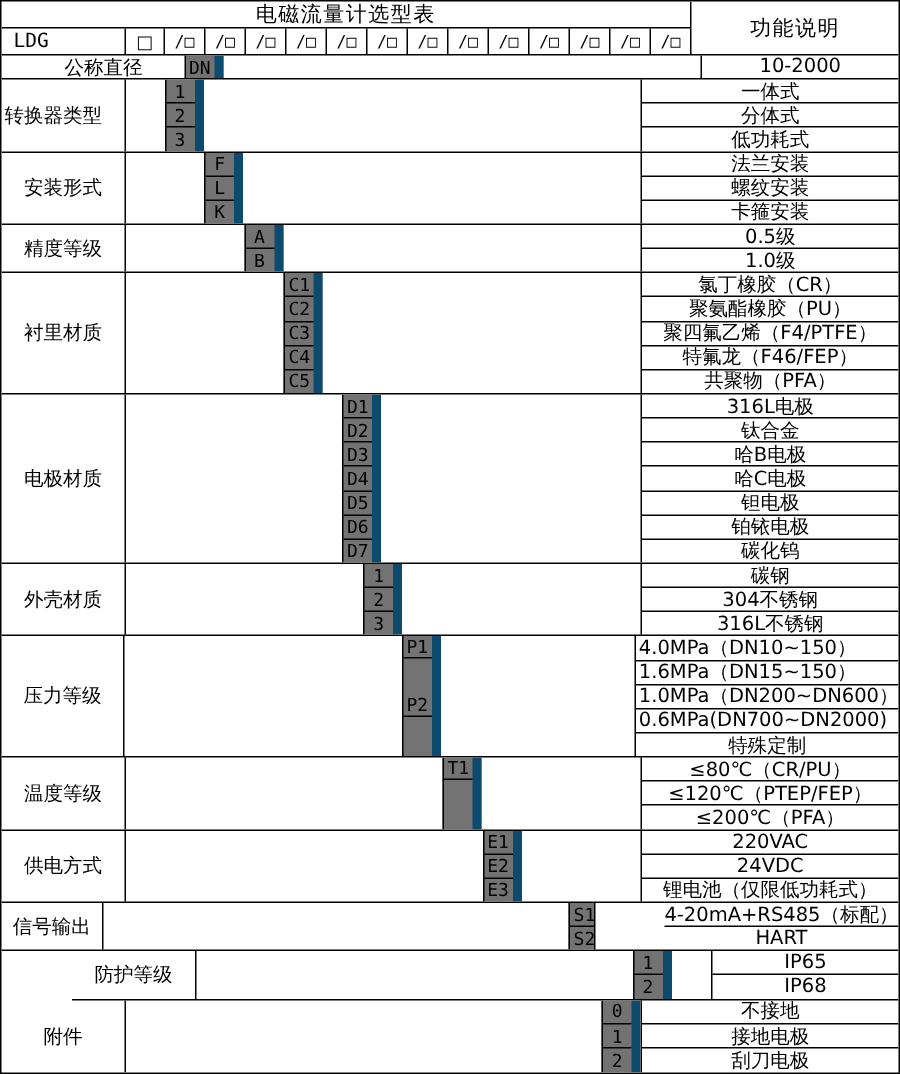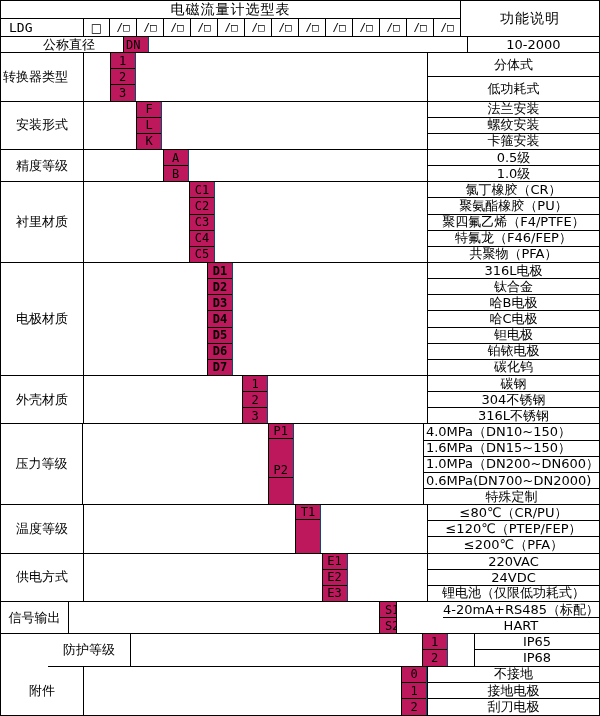--- a/index.html
+++ b/index.html
@@ -41,22 +41,22 @@
   .block.last { border-bottom: none; }
   .block-label {
     width: 83px; border-right: 1px solid #000;
     display: flex; align-items: center; justify-content: center;
     font-size: 13px; white-space: nowrap;
   }
   .block-label.left { justify-content: flex-start; padding-left: 2px; }
   .block-mid { width: 344px; position: relative; border-right: 1px solid #000; overflow: hidden; }
   .codecol {
     position: absolute; top: 0; bottom: 0; width: 26px;
-    border-left: 1px solid #000; border-right: 1px solid #0c4a6e;
-    display: flex; flex-direction: column; background: #be185d;
+    border-left: 1px solid #000; border-right: 6px solid #0c4a6e;
+    display: flex; flex-direction: column; background: #737373;
   }
   .codecol.first { border-left: none; width: 25px; }
   .codecell {
     flex: 1; border-bottom: 1px solid #000;
     display: flex; align-items: center; justify-content: center;
     font-size: 12px; font-family: "DejaVu Sans Mono", monospace; white-space: nowrap;
   }
   .codecell.left { justify-content: flex-start; padding-left: 2px; }
   .codecell:last-child { border-bottom: none; }
   .block-fn { flex: 1; display: flex; flex-direction: column; }
@@ -112,20 +112,21 @@
       <div class="block" style="height: 48.4286px;">
         <div class="block-label left">转换器类型</div>
         <div class="block-mid">
           <div class="codecol" style="left: 25.5px;">
             <div class="codecell">1</div>
             <div class="codecell">2</div>
             <div class="codecell">3</div>
           </div>
         </div>
         <div class="block-fn">
+          <div class="fnrow">一体式</div>
           <div class="fnrow">分体式</div>
           <div class="fnrow">低功耗式</div>
         </div>
       </div>
       <div class="block" style="height: 48.4286px;">
         <div class="block-label">安装形式</div>
         <div class="block-mid">
           <div class="codecol" style="left: 52px;">
             <div class="codecell">F</div>
             <div class="codecell">L</div>
@@ -166,21 +167,21 @@
           <div class="fnrow">氯丁橡胶（CR）</div>
           <div class="fnrow">聚氨酯橡胶（PU）</div>
           <div class="fnrow">聚四氟乙烯（F4/PTFE）</div>
           <div class="fnrow">特氟龙（F46/FEP）</div>
           <div class="fnrow">共聚物（PFA）</div>
         </div>
       </div>
       <div class="block" style="height: 113px;">
         <div class="block-label">电极材质</div>
         <div class="block-mid">
-          <div class="codecol" style="left: 123px; font-weight: bold;">
+          <div class="codecol" style="left: 144px;">
             <div class="codecell">D1</div>
             <div class="codecell">D2</div>
             <div class="codecell">D3</div>
             <div class="codecell">D4</div>
             <div class="codecell">D5</div>
             <div class="codecell">D6</div>
             <div class="codecell">D7</div>
           </div>
         </div>
         <div class="block-fn">

